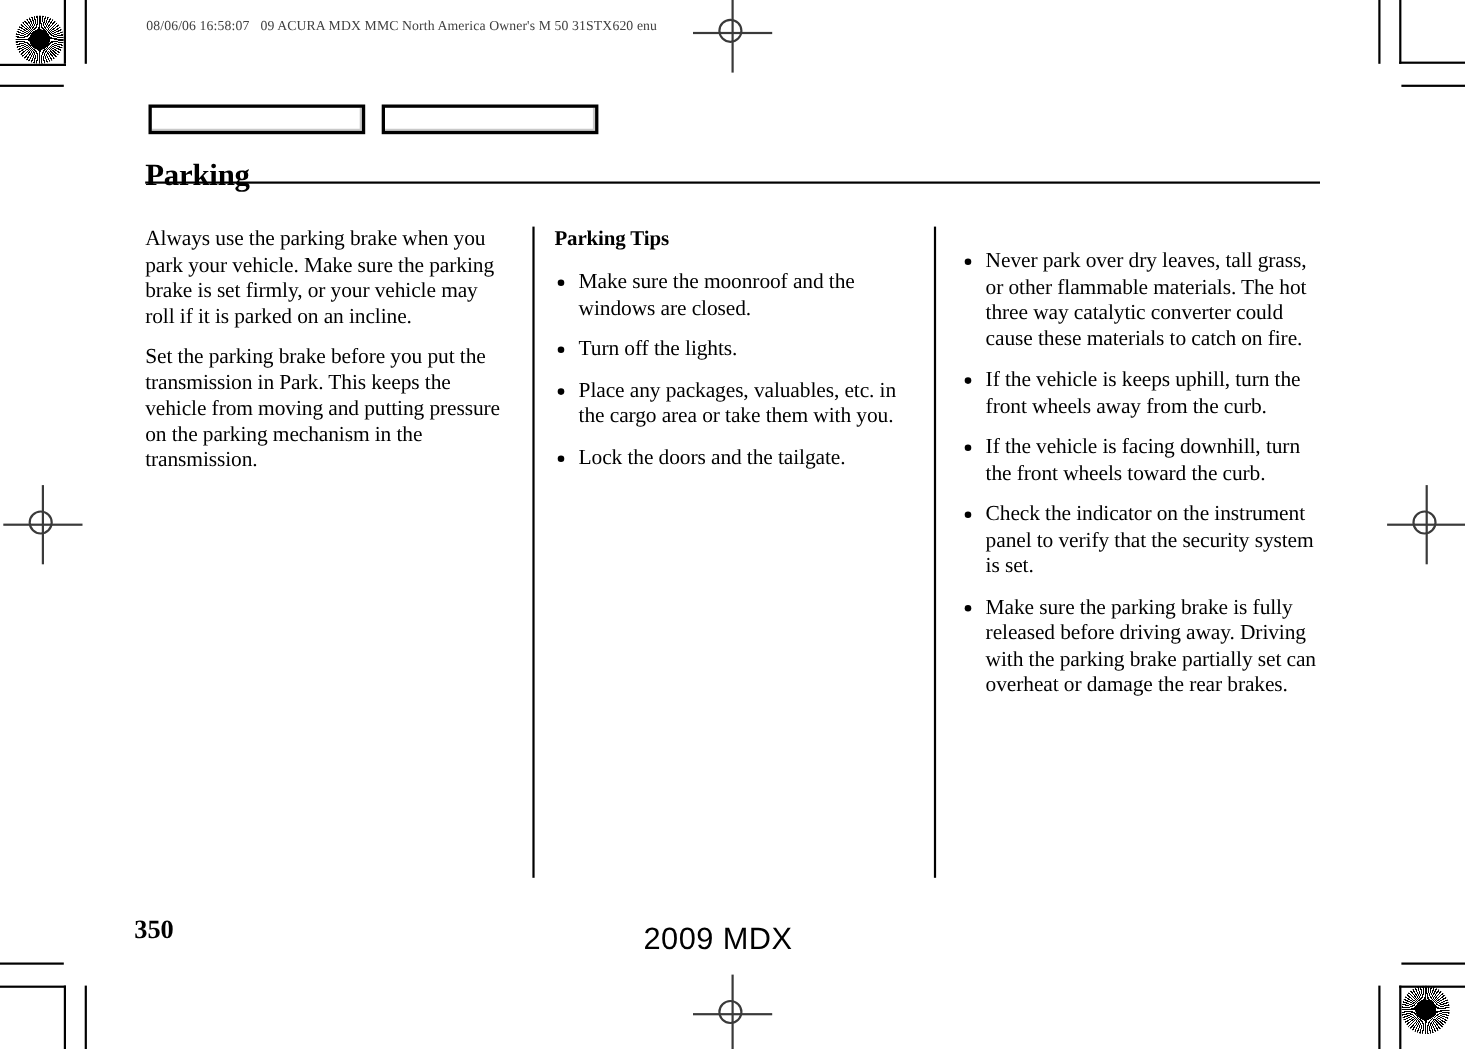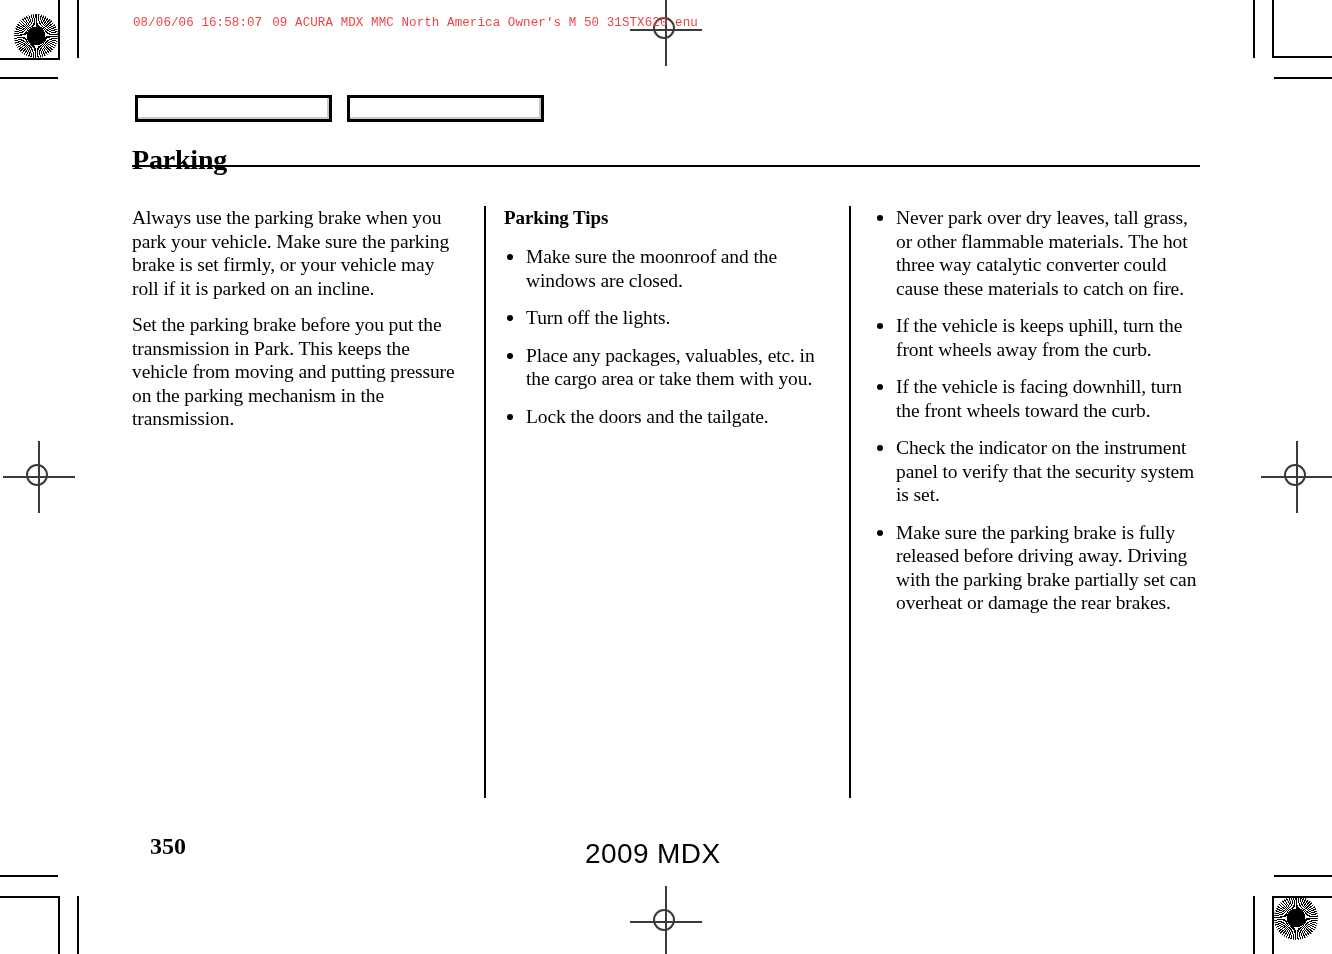--- a/index.html
+++ b/index.html
@@ -60,25 +60,25 @@
     border-radius: 50%;
     background: transparent;
     box-sizing: border-box;
   }
 
   
   .run-head {
     position: absolute;
     left: 133px;
     top: 16px;
-    font-family: Liberation Mono, monospace;
+    font-family: Liberation Serif, serif;
     font-size: 12.5px;
     letter-spacing: 0.1px;
     white-space: nowrap;
-    color: #ef4444;
+    color: #404040;
     text-align: right;
   }
   .run-head .gap { display: inline-block; width: 10px; }
 
   
   .tab-row {
     position: absolute;
     left: 135px;
     top: 95px;
     display: flex;
@@ -119,21 +119,21 @@
     width: 1070px;
     height: 592px;
     display: flex;
   }
   .col {
     position: relative;
     box-sizing: border-box;
   }
   .col-1 { width: 353px; padding-right: 20px; }
   .col-2 { width: 365px; padding-left: 19px; padding-right: 16px; }
-  .col-3 { width: 352px; padding-left: 24px; }
+  .col-3 { width: 352px; padding-left: 24px; margin-top: 20px; }
   .col-divider {
     position: absolute;
     top: 0;
     width: 2px;
     height: 592px;
     background: #000000;
   }
   .div-1 { left: 352px; }
   .div-2 { left: 717px; }
 
@@ -171,21 +171,21 @@
     top: 9px;
     width: 6px;
     height: 6px;
     background: #000000;
     border-radius: 50%;
   }
 
   
   .page-number {
     position: absolute;
-    left: 150px;
+    left: 122px;
     top: 832px;
     font-family: "Liberation Serif", "DejaVu Serif", serif;
     font-weight: bold;
     font-size: 24px;
     line-height: 28px;
   }
   .model-line {
     position: absolute;
     left: 585px;
     top: 838px;

